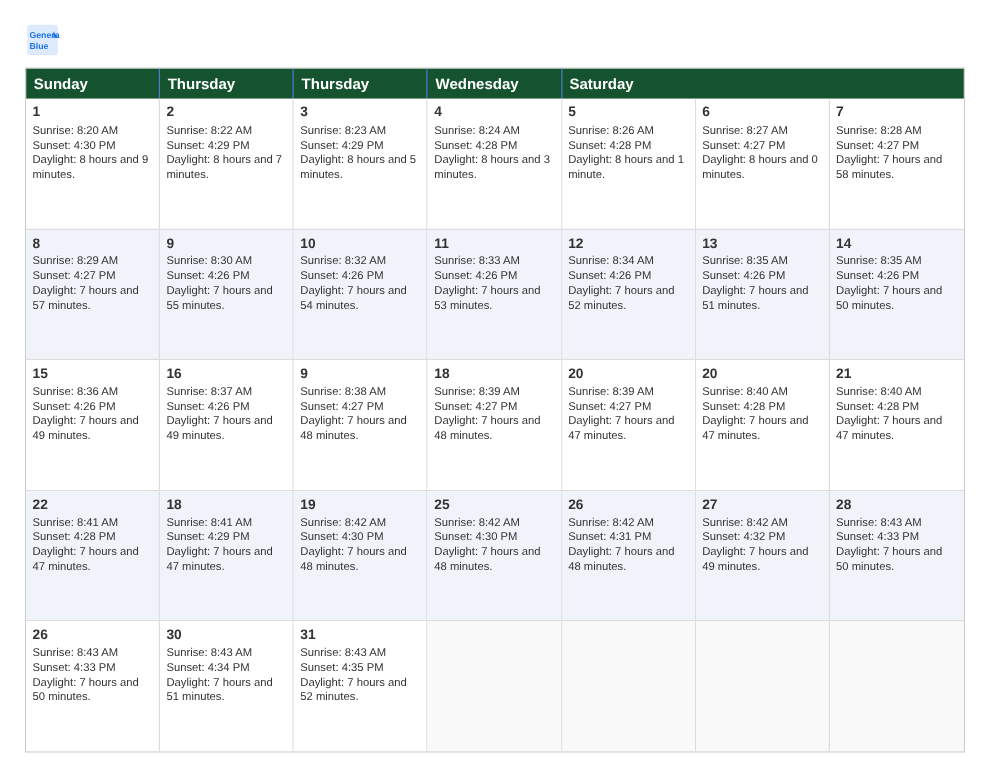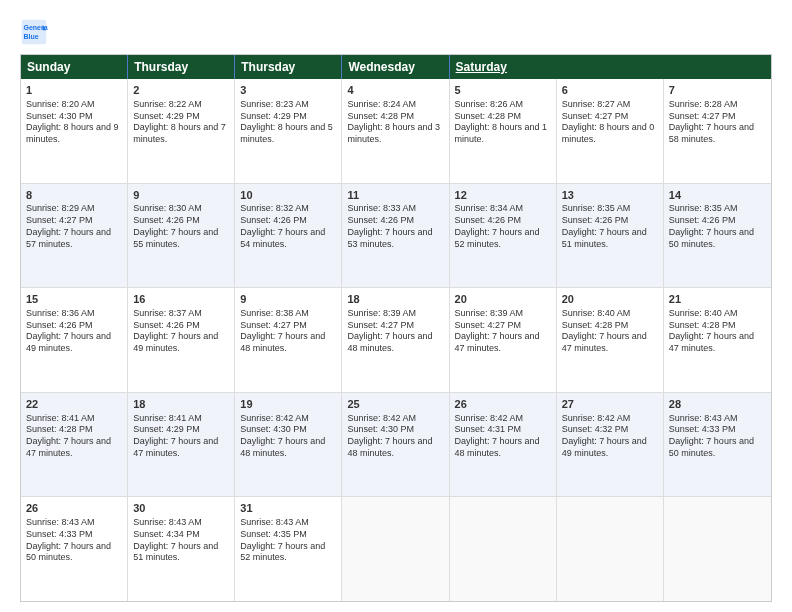--- a/index.html
+++ b/index.html
@@ -62,21 +62,21 @@
       background: #14532d;
     }
     .cal-header-cell {
       color: #fff;
       font-size: 12px;
       font-weight: bold;
       padding: 5px 6px;
       border-right: 1px solid #4a7acc;
       text-align: left;
     }
-    .cal-header-cell:last-child { border-right: none; text-decoration: underline; }
+    .cal-header-cell:last-child { border-right: none; }
     .cal-body {
       flex: 1;
       display: flex;
       flex-direction: column;
     }
     .cal-row {
       display: grid;
       grid-template-columns: repeat(7, 1fr);
       flex: 1;
       border-top: 1px solid #ddd;

